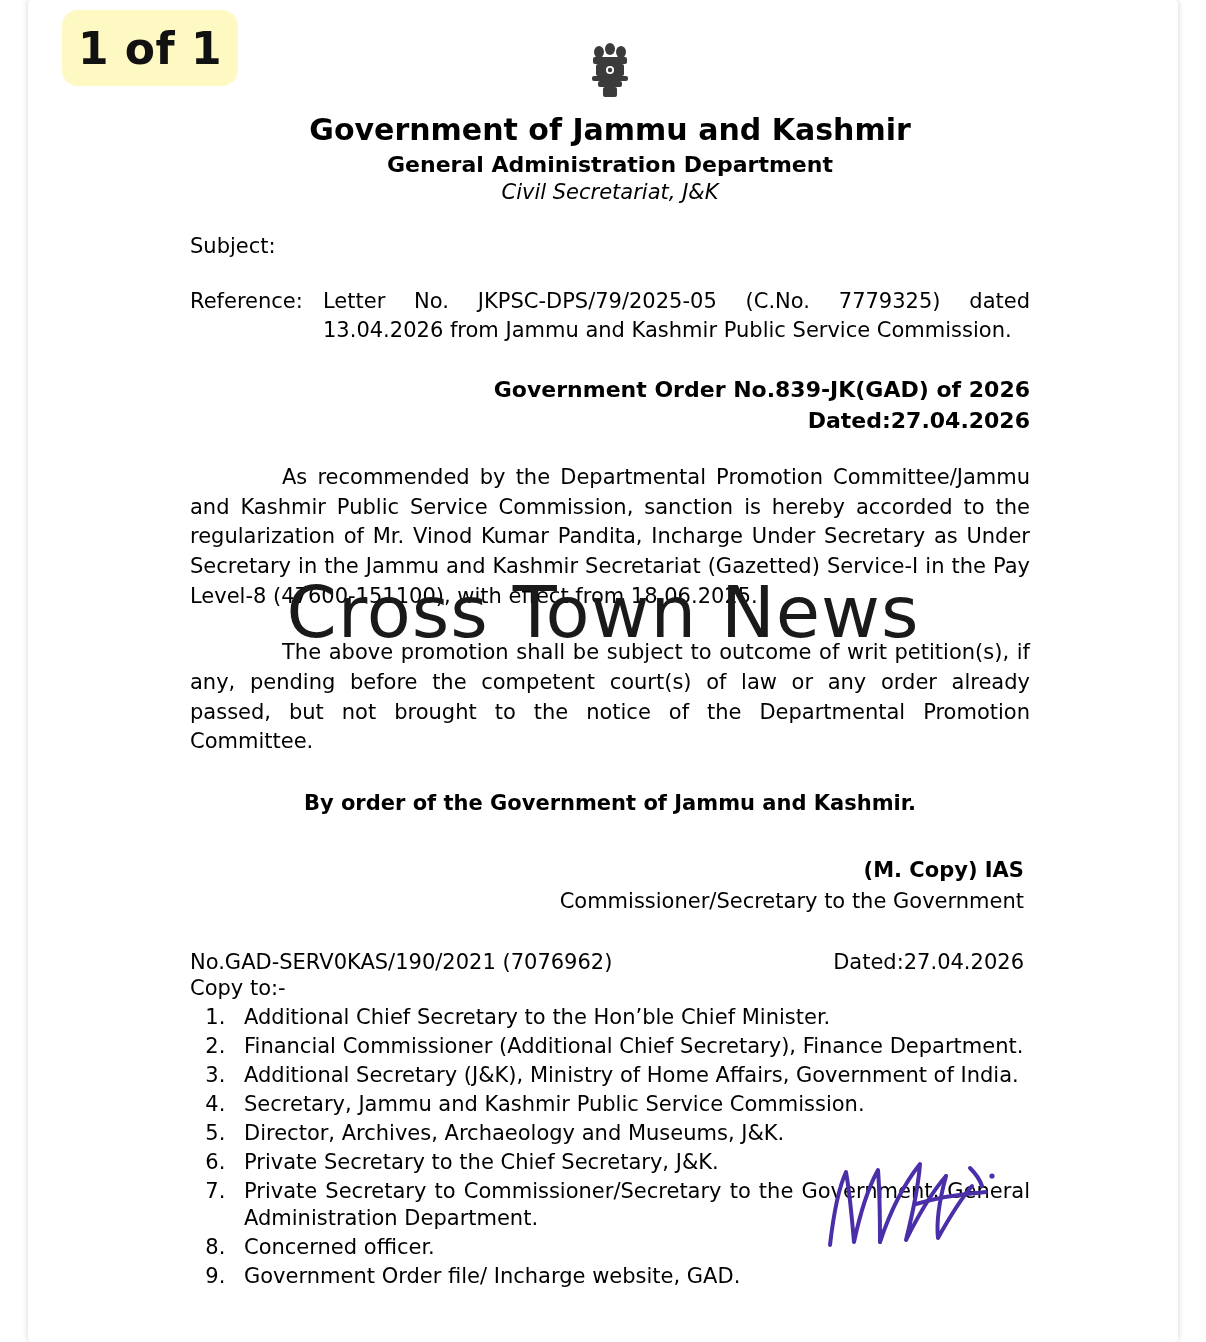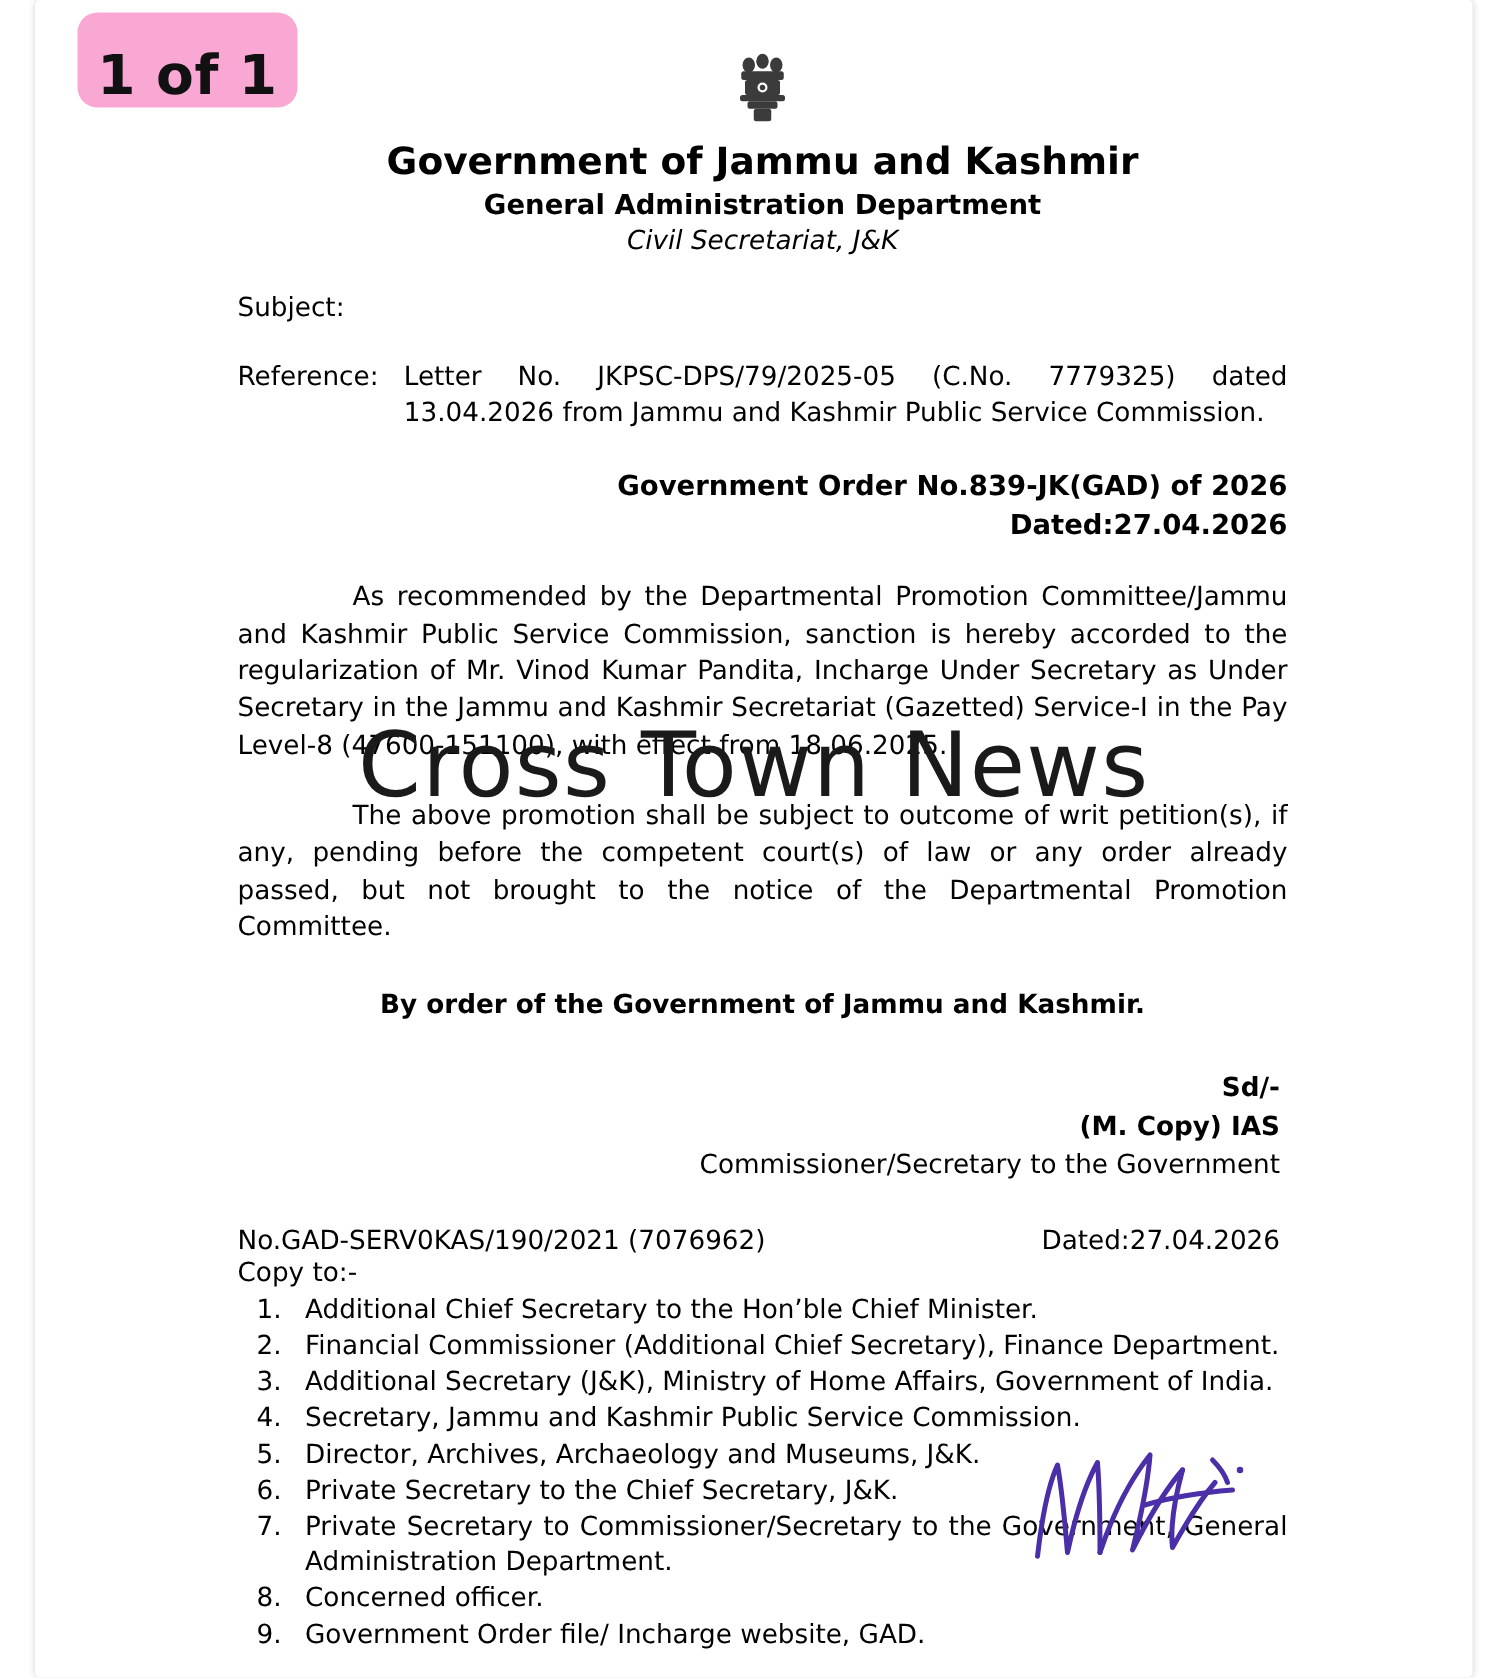--- a/index.html
+++ b/index.html
@@ -28,24 +28,24 @@
     border-radius: 4px;
   }
 
   
   #page-counter {
     position: absolute;
     left: 62px;
     top: 10px;
     width: 176px;
     height: 76px;
-    background: #f9a8d4;
+    background: #fef9c3;
     border-radius: 16px;
     display: flex;
-    align-items: flex-end;
+    align-items: center;
     justify-content: center;
     font-size: 44px;
     font-weight: 600;
     color: #111;
     letter-spacing: 0.5px;
     z-index: 30;
   }
 
   
   #doc {
@@ -224,21 +224,20 @@
     <span class="indent"></span><span>As recommended by the Departmental Promotion Committee/Jammu and Kashmir Public Service Commission, sanction is hereby accorded to the regularization of Mr. Vinod Kumar Pandita, Incharge Under Secretary as Under Secretary in the Jammu and Kashmir Secretariat (Gazetted) Service-I in the Pay Level-8 (47600-151100), with effect from 18.06.2025.</span>
   </div>
 
   <div class="para">
     <span class="indent"></span><span>The above promotion shall be subject to outcome of writ petition(s), if any, pending before the competent court(s) of law or any order already passed, but not brought to the notice of the Departmental Promotion Committee.</span>
   </div>
 
   <div class="byorder">By order of the Government of Jammu and Kashmir.</div>
 
   <div class="sign-block">
-    <div class="b">Sd/-</div>
     <div class="b">(M. Copy) IAS</div>
     <div class="designation">Commissioner/Secretary to the Government</div>
   </div>
 
   <div class="file-row">
     <div>No.GAD-SERV0KAS/190/2021 (7076962)</div>
     <div class="date">Dated:27.04.2026</div>
   </div>
 
   <div class="copy-to">Copy to:-</div>

